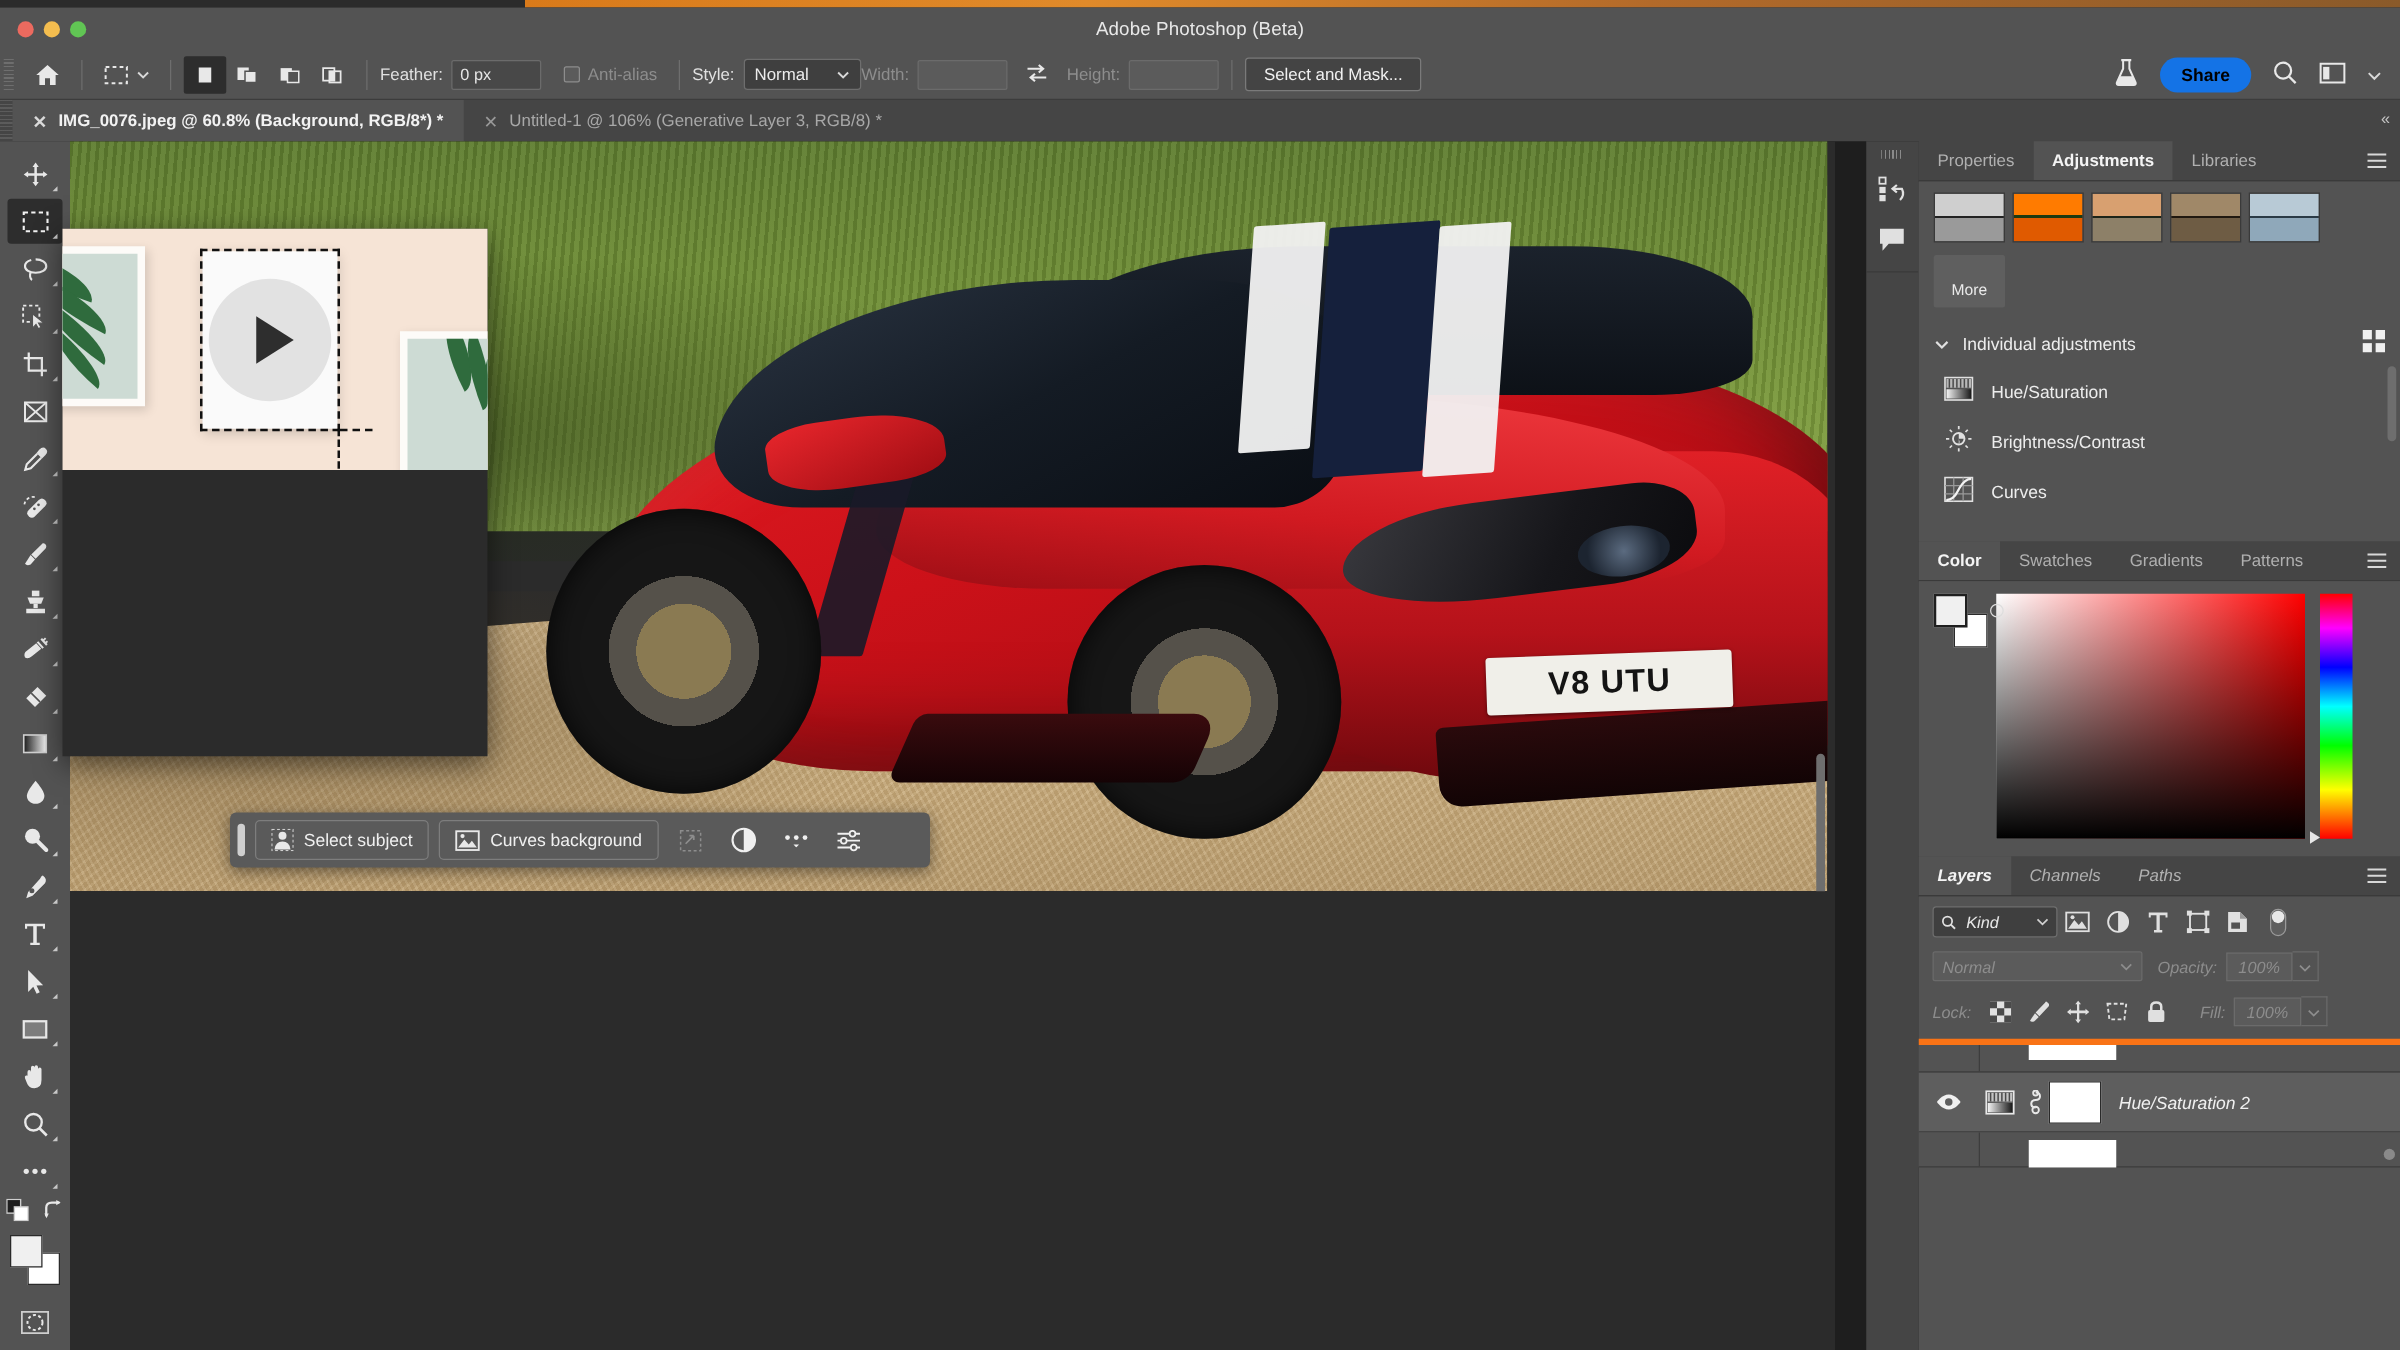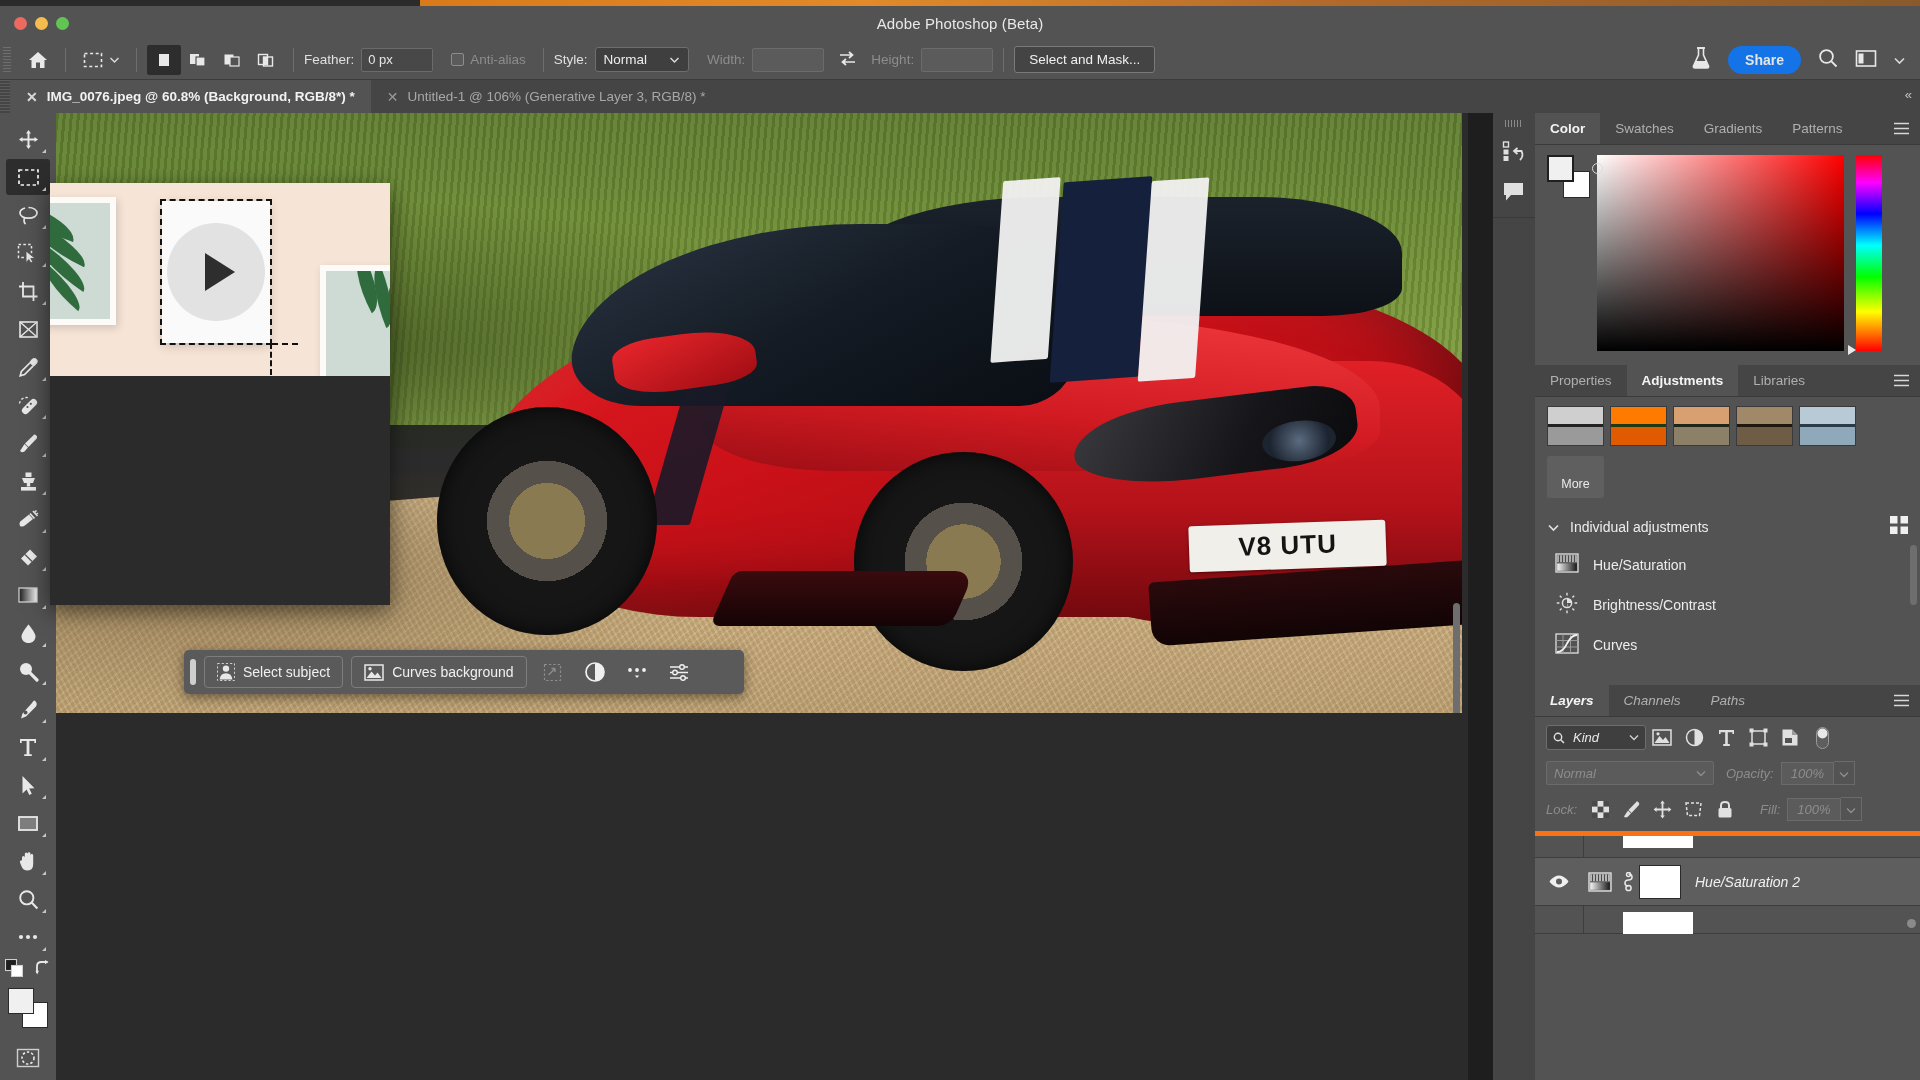--- a/index.html
+++ b/index.html
@@ -44,21 +44,21 @@
     font-size:13px; padding:0 6px; display:flex; align-items:center; border-radius:2px; }
   .ob-input.w{ width:72px; }
   .ob-input.dis{ background:#5b5b5b; border-color:#6b6b6b; color:#8d8d8d; }
   .chk{ width:13px; height:13px; border:1px solid #8d8d8d; background:#5b5b5b;
     border-radius:2px; margin-right:6px; }
   .ob-select{ height:25px; background:#3f3f3f; border:1px solid #6e6e6e; border-radius:3px;
     display:flex; align-items:center; padding:0 8px; gap:22px; color:#ececec; font-size:13.5px; }
   .selmask-btn{ height:27px; background:#444; border:1px solid #7a7a7a; border-radius:3px;
     display:flex; align-items:center; padding:0 14px; color:#f0f0f0; font-size:13.5px; }
   .ob-right{ margin-left:auto; display:flex; align-items:center; gap:16px; padding-right:14px; }
-  .share-btn{ background:#1473e6; color:#e5e5e5; font-size:14px; font-weight:bold;
+  .share-btn{ background:#1473e6; color:#000000; font-size:14px; font-weight:bold;
     padding:6px 17px; border-radius:14px; }
 
   
   .tabbar{ position:absolute; left:0; top:80px; width:1920px; height:33px;
     background:#454545; display:flex; align-items:flex-end; }
   .tb-grip{ width:10px; height:33px;
     background:repeating-linear-gradient(to bottom,#6e6e6e 0 1px,transparent 1px 3px);
     opacity:.55; }
   .tab{ height:33px; display:flex; align-items:center; gap:9px; padding:0 16px;
     font-size:13.5px; white-space:nowrap; }
@@ -367,21 +367,21 @@
     <div class="ob-sep"></div>
 
     <div class="ob-label">Style:</div>
     <div class="ob-select">
       <span>Normal</span>
       <svg width="11" height="8" viewBox="0 0 11 8">
           <path d="M1.5 2 L5.5 6 L9.5 2" fill="none" stroke="#d8d8d8" stroke-width="1.5"></path>
         </svg>
     </div>
 
-    <div class="ob-label dim" style="margin-left:18px;">Width:</div>
+    <div class="ob-label dim" style="">Width:</div>
     <div class="ob-input w dis"></div>
 
     <div style="margin:0 14px;">
       <svg width="19" height="17" viewBox="0 0 19 17">
           <path d="M2 5 H14 M11 2 L14.5 5 L11 8" fill="none" stroke="#e8e8e8" stroke-width="1.7"></path>
           <path d="M17 12 H5 M8 9 L4.5 12 L8 15" fill="none" stroke="#e8e8e8" stroke-width="1.7"></path>
         </svg>
     </div>
 
     <div class="ob-label dim">Height:</div>
@@ -731,46 +731,20 @@
       <svg width="24" height="21" viewBox="0 0 24 21">
           <path d="M2 2 L21 2 L21 14 L9 14 L4 19.5 L4 14 L2 14 Z" fill="#e0e0e0"></path>
         </svg>
     </div>
     <div class="rail-div"></div>
   </div>
 
   <div class="rightpanel">
     <div class="collapse-arrows">«</div>
 
-    <div>
-      <div class="ptabs">
-        <div class="ptab active">Color</div>
-        <div class="ptab">Swatches</div>
-        <div class="ptab">Gradients</div>
-        <div class="ptab">Patterns</div>
-        <div class="pmenu">
-          <svg width="17" height="13" viewBox="0 0 17 13">
-              <path d="M1 1.5 H16 M1 6.5 H16 M1 11.5 H16" stroke="#d8d8d8" stroke-width="1.6"></path>
-            </svg>
-        </div>
-      </div>
-      <div class="colorpanel">
-        <div class="cp-swatches">
-          <div class="bg"></div>
-          <div class="fg"></div>
-        </div>
-        <div class="cp-field">
-          <div class="cp-marker"></div>
-        </div>
-        <div class="cp-hue">
-          <div class="cp-hue-marker"></div>
-        </div>
-      </div>
-    </div>
-
     <div style="position:relative;">
       <div class="ptabs">
         <div class="ptab">Properties</div>
         <div class="ptab active">Adjustments</div>
         <div class="ptab">Libraries</div>
         <div class="pmenu">
           <svg width="17" height="13" viewBox="0 0 17 13">
               <path d="M1 1.5 H16 M1 6.5 H16 M1 11.5 H16" stroke="#d8d8d8" stroke-width="1.6"></path>
             </svg>
         </div>
@@ -836,20 +810,46 @@
                 <rect x="1" y="1" width="22" height="19" fill="none" stroke="#e0e0e0" stroke-width="1.3"></rect>
                 <path d="M8 1 V20 M15.5 1 V20 M1 7.5 H23 M1 14 H23" stroke="#9a9a9a" stroke-width="1"></path>
                 <path d="M2 19 C9 19 11 12 12 10.5 C13.5 8 16 2 22 2" fill="none" stroke="#f2f2f2" stroke-width="1.8"></path>
               </svg>
           </span>
           <span class="name">Curves</span>
         </div>
         <div style="height:20px;"></div>
       </div>
       <div class="adj-scroll"></div>
+    </div>
+
+    <div>
+      <div class="ptabs">
+        <div class="ptab active">Color</div>
+        <div class="ptab">Swatches</div>
+        <div class="ptab">Gradients</div>
+        <div class="ptab">Patterns</div>
+        <div class="pmenu">
+          <svg width="17" height="13" viewBox="0 0 17 13">
+              <path d="M1 1.5 H16 M1 6.5 H16 M1 11.5 H16" stroke="#d8d8d8" stroke-width="1.6"></path>
+            </svg>
+        </div>
+      </div>
+      <div class="colorpanel">
+        <div class="cp-swatches">
+          <div class="bg"></div>
+          <div class="fg"></div>
+        </div>
+        <div class="cp-field">
+          <div class="cp-marker"></div>
+        </div>
+        <div class="cp-hue">
+          <div class="cp-hue-marker"></div>
+        </div>
+      </div>
     </div>
 
     <div style="position:relative;font-style:italic;">
       <div class="ptabs">
         <div class="ptab active">Layers</div>
         <div class="ptab">Channels</div>
         <div class="ptab">Paths</div>
         <div class="pmenu">
           <svg width="17" height="13" viewBox="0 0 17 13">
               <path d="M1 1.5 H16 M1 6.5 H16 M1 11.5 H16" stroke="#d8d8d8" stroke-width="1.6"></path>

